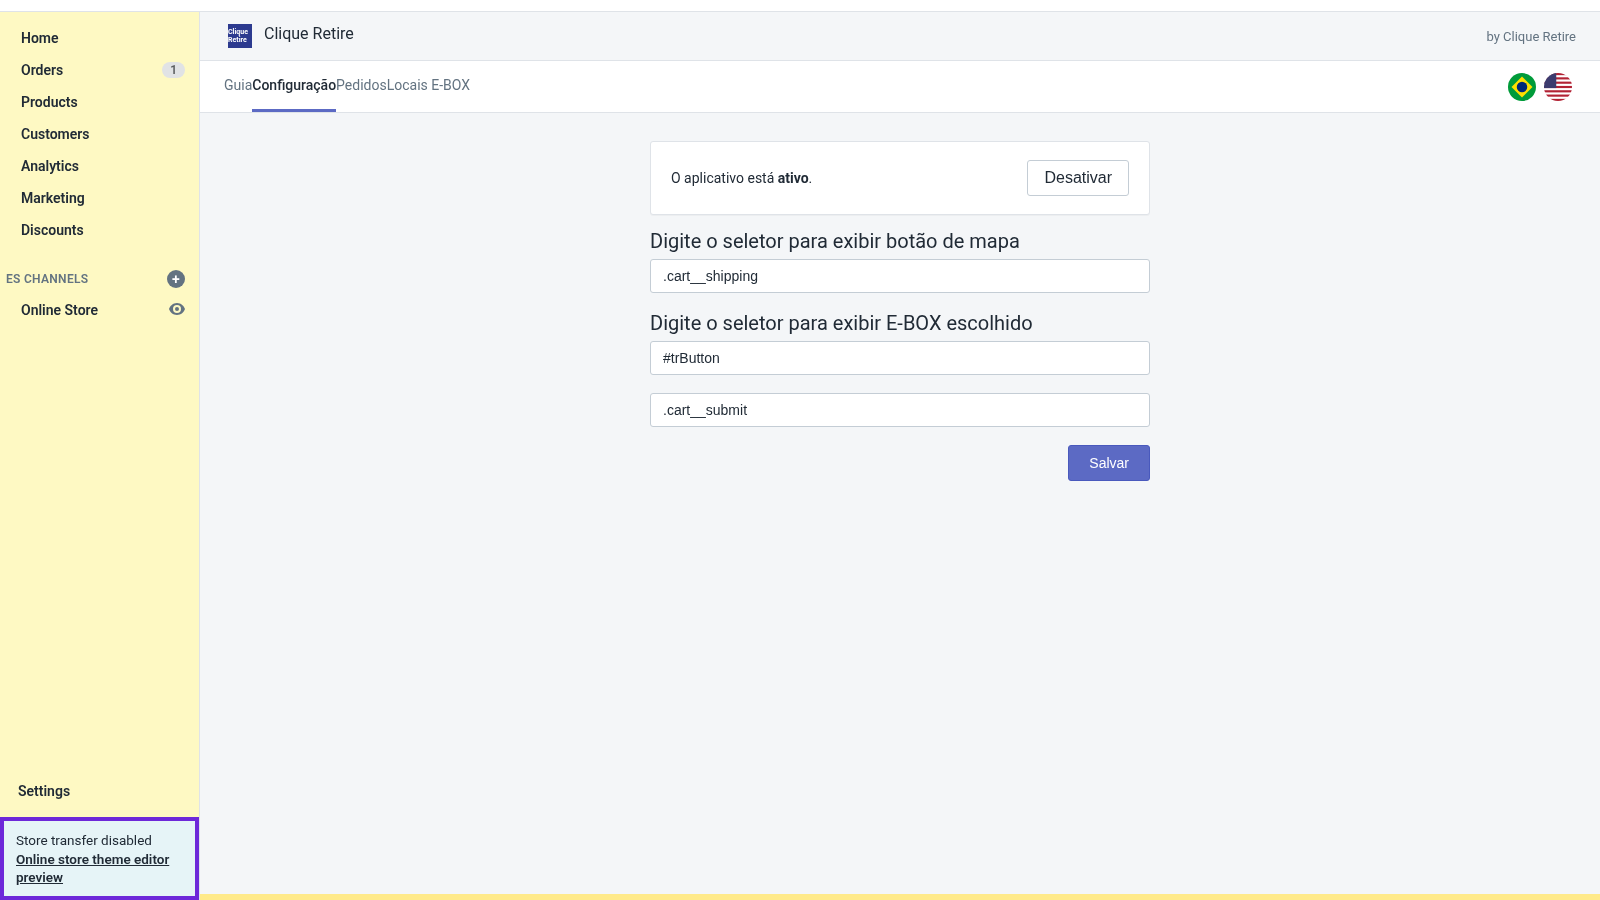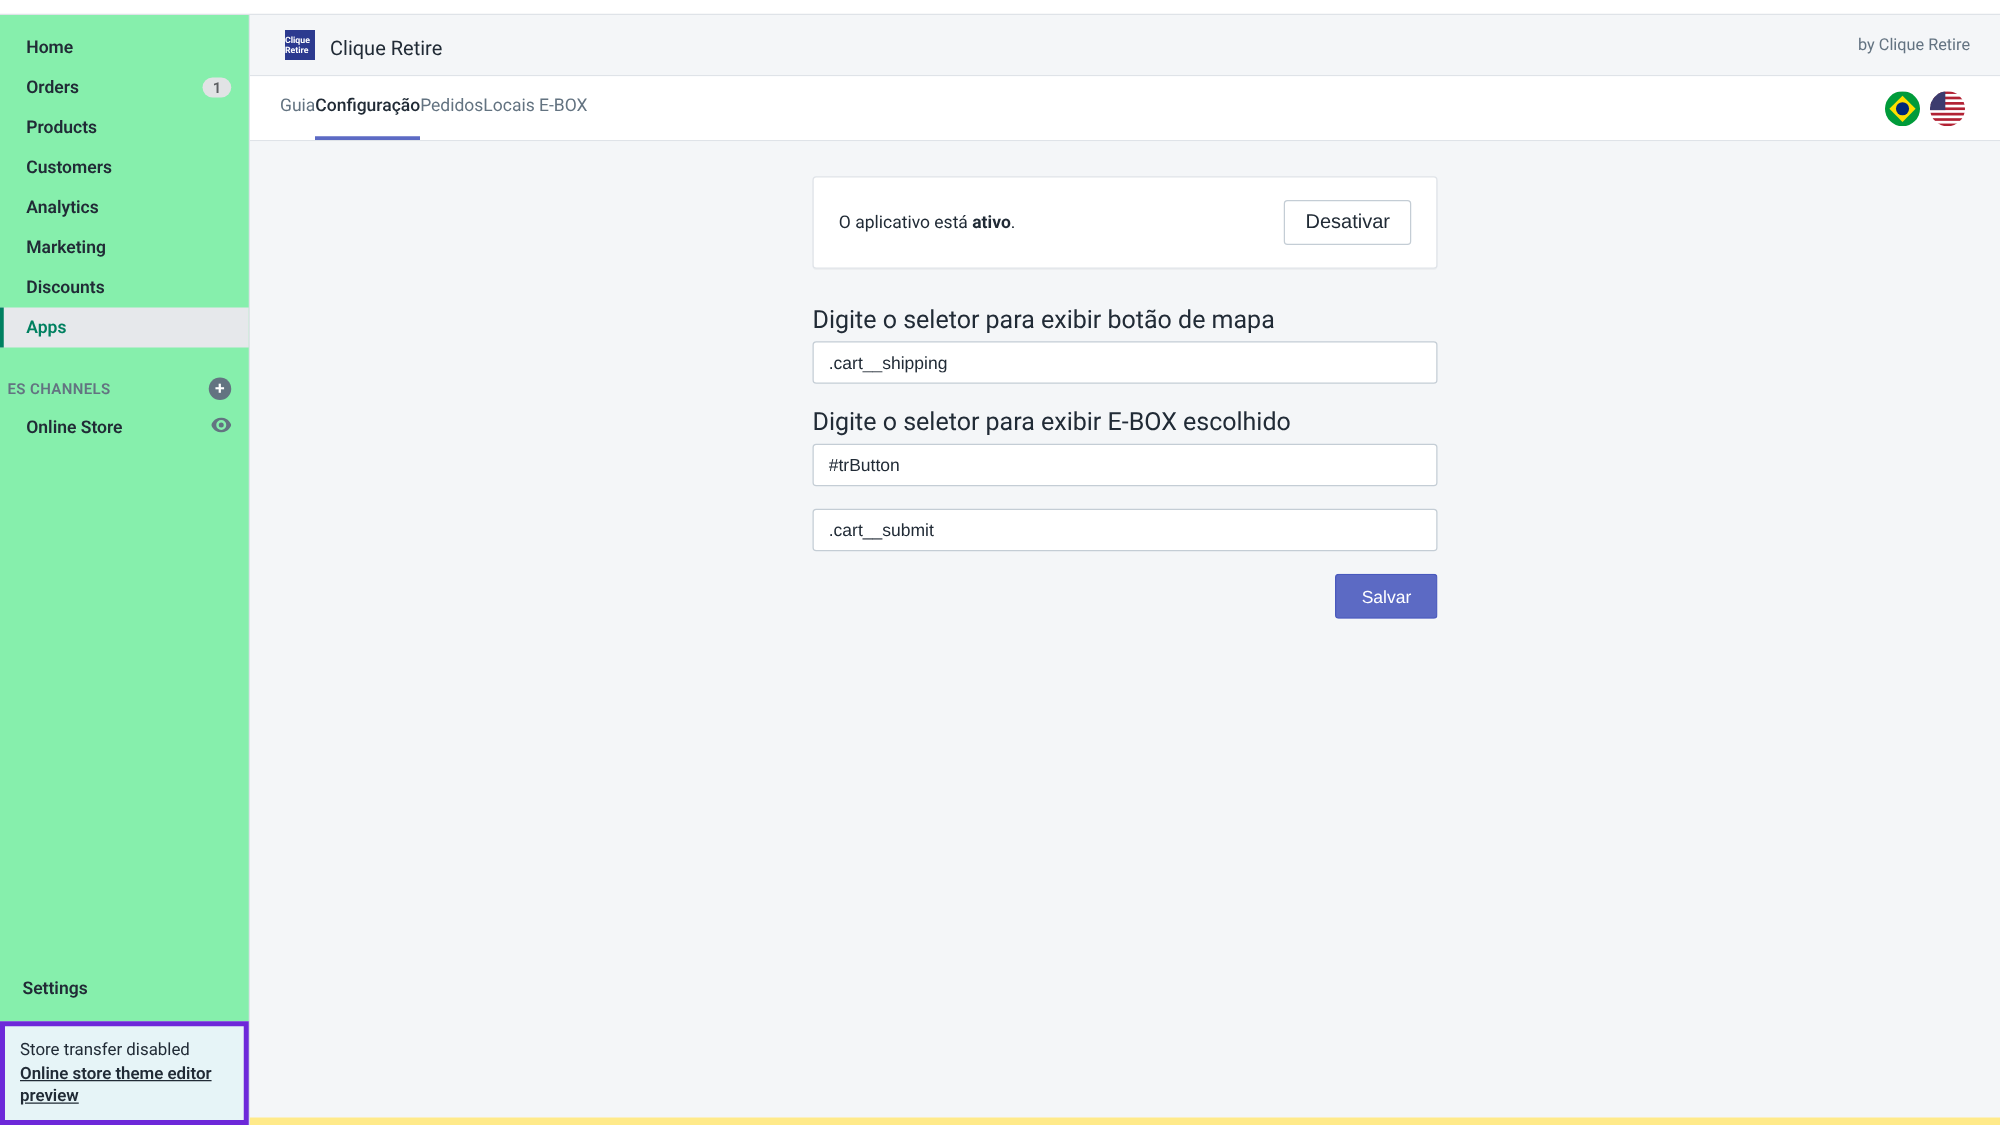--- a/index.html
+++ b/index.html
@@ -1,53 +1,53 @@
 <!DOCTYPE html>
 <html><head>
 <meta charset="utf-8">
 <style>
 * { box-sizing: border-box; margin: 0; padding: 0; }
 body { font-family: -apple-system, BlinkMacSystemFont, "Segoe UI", Roboto, Helvetica, Arial, sans-serif; font-size: 14px; color: #212b36; background: #f4f6f8; overflow: hidden; }
 .app { display: flex; height: 900px; width: 1600px; position: relative; }
 .topstrip { position: absolute; top: 0; left: 0; right: 0; height: 12px; background: #fff; border-bottom: 1px solid #dfe3e8; z-index: 5; }
 
 
-.sidebar { width: 200px; background: #86efac; border-right: 1px solid #dfe3e8; display: flex; flex-direction: column; padding-top: 22px; position: relative; }
+.sidebar { width: 200px; background: #fef9c3; border-right: 1px solid #dfe3e8; display: flex; flex-direction: column; padding-top: 22px; position: relative; }
 .nav { list-style: none; }
 .nav-item { display: flex; align-items: center; justify-content: space-between; padding: 8px 14px 8px 18px; font-weight: 600; color: #212b36; cursor: pointer; font-size: 14px; border-left: 3px solid transparent; }
 .nav-item.active { background: #e6e8eb; color: #008060; border-left: 3px solid #008060; }
 .nav-item.active .nav-label { color: #008060; }
 .nav-label { flex: 1; }
 .badge { background: #e1e3e5; color: #5c5f62; border-radius: 10px; font-size: 12px; font-weight: 600; padding: 1px 8px; min-width: 20px; text-align: center; }
 .section-hdr { display: flex; align-items: center; justify-content: space-between; padding: 24px 14px 6px 6px; font-size: 12px; font-weight: 600; color: #637381; letter-spacing: .3px; gap: 40px; }
 .plus-circle { width: 18px; height: 18px; border-radius: 50%; background: #637381; color: #fff; display: flex; align-items: center; justify-content: center; font-size: 14px; line-height: 1; cursor: pointer; }
 .eye-icon { color: #637381; font-size: 14px; }
 .sidebar-spacer { flex: 1; }
 .settings-item { padding: 10px 14px 10px 18px; font-weight: 600; color: #212b36; cursor: pointer; }
 .transfer-box { background: #e6f4f7; border: 4px solid #6d28d9; margin: 8px 0 0 0; padding: 10px 12px; font-size: 13.5px; color: #212b36; line-height: 1.35; }
 .transfer-box .link { text-decoration: underline; font-weight: 600; }
 
 
 .main { flex: 1; display: flex; flex-direction: column; padding-top: 12px; position: relative; }
 .app-header { display: flex; align-items: center; justify-content: space-between; padding: 12px 24px 12px 28px; background: #f4f6f8; border-bottom: 1px solid #dfe3e8; }
-.app-header-left { display: flex; align-items: flex-end; gap: 12px; }
+.app-header-left { display: flex; align-items: flex-start; gap: 12px; }
 .app-logo { width: 24px; height: 24px; background: #2c3a8f; color: #fff; font-size: 7px; display: flex; align-items: center; justify-content: center; font-weight: 700; }
 .app-title { font-size: 16px; font-weight: 400; color: #212b36; }
 .app-by { font-size: 13px; color: #637381; }
 .tabs-bar { display: flex; align-items: center; justify-content: space-between; background: #fff; border-bottom: 1px solid #dfe3e8; padding: 0 24px 0 24px; }
 .tabs { display: flex; }
 .tab { padding: 16px 0; font-size: 14px; color: #637381; cursor: pointer; border-bottom: 3px solid transparent; }
 .tab.active { color: #212b36; font-weight: 500; border-bottom-color: #5c6ac4; }
 .flags { display: flex; gap: 8px; align-items: center; padding-right: 4px; }
 .flag { width: 28px; height: 28px; border-radius: 50%; cursor: pointer; }
 
 
 .content { flex: 1; background: #f4f6f8; padding: 28px 0; overflow-y: auto; }
 .center-col { width: 500px; margin: 0 auto; }
-.status-card { background: #fff; border: 1px solid #dfe3e8; border-radius: 3px; padding: 18px 20px; display: flex; align-items: center; justify-content: space-between; margin-bottom: 28px; box-shadow: 0 1px 0 rgba(0,0,0,.03); }
+.status-card { background: #fff; border: 1px solid #dfe3e8; border-radius: 3px; padding: 18px 20px; display: flex; align-items: center; justify-content: space-between; margin-bottom: 14px; box-shadow: 0 1px 0 rgba(0,0,0,.03); }
 .status-text { font-size: 14px; color: #212b36; }
 .status-text b { font-weight: 700; }
 .btn-outline { background: #fff; border: 1px solid #c4cdd5; border-radius: 3px; padding: 8px 16px; font-size: 16px; color: #212b36; cursor: pointer; }
 .form-group { margin-bottom: 18px; }
 .form-label { display: block; font-size: 20px; color: #212b36; margin-bottom: 6px; }
 .form-input { width: 100%; border: 1px solid #c4cdd5; border-radius: 3px; padding: 8px 12px; font-size: 14px; color: #212b36; background: #fff; }
 .btn-primary { background: #5c6ac4; color: #fff; border: 1px solid #4959bd; border-radius: 3px; padding: 9px 20px; font-size: 14px; font-weight: 500; cursor: pointer; float: right; }
 .actions { overflow: hidden; }
 
 .yellow-strip { position: absolute; bottom: 0; left: 200px; right: 0; height: 6px; background: #ffea8a; }
@@ -77,23 +77,20 @@
         <span class="nav-label">Customers</span>
       </li>
       <li class="nav-item">
         <span class="nav-label">Analytics</span>
       </li>
       <li class="nav-item">
         <span class="nav-label">Marketing</span>
       </li>
       <li class="nav-item">
         <span class="nav-label">Discounts</span>
-      </li>
-      <li class="nav-item active">
-        <span class="nav-label">Apps</span>
       </li>
     </ul>
 
     <div class="section-hdr">
       <span>ES CHANNELS</span>
       <span class="plus-circle">+</span>
     </div>
     <ul class="nav">
       <li class="nav-item">
         <span class="nav-label">Online Store</span>

